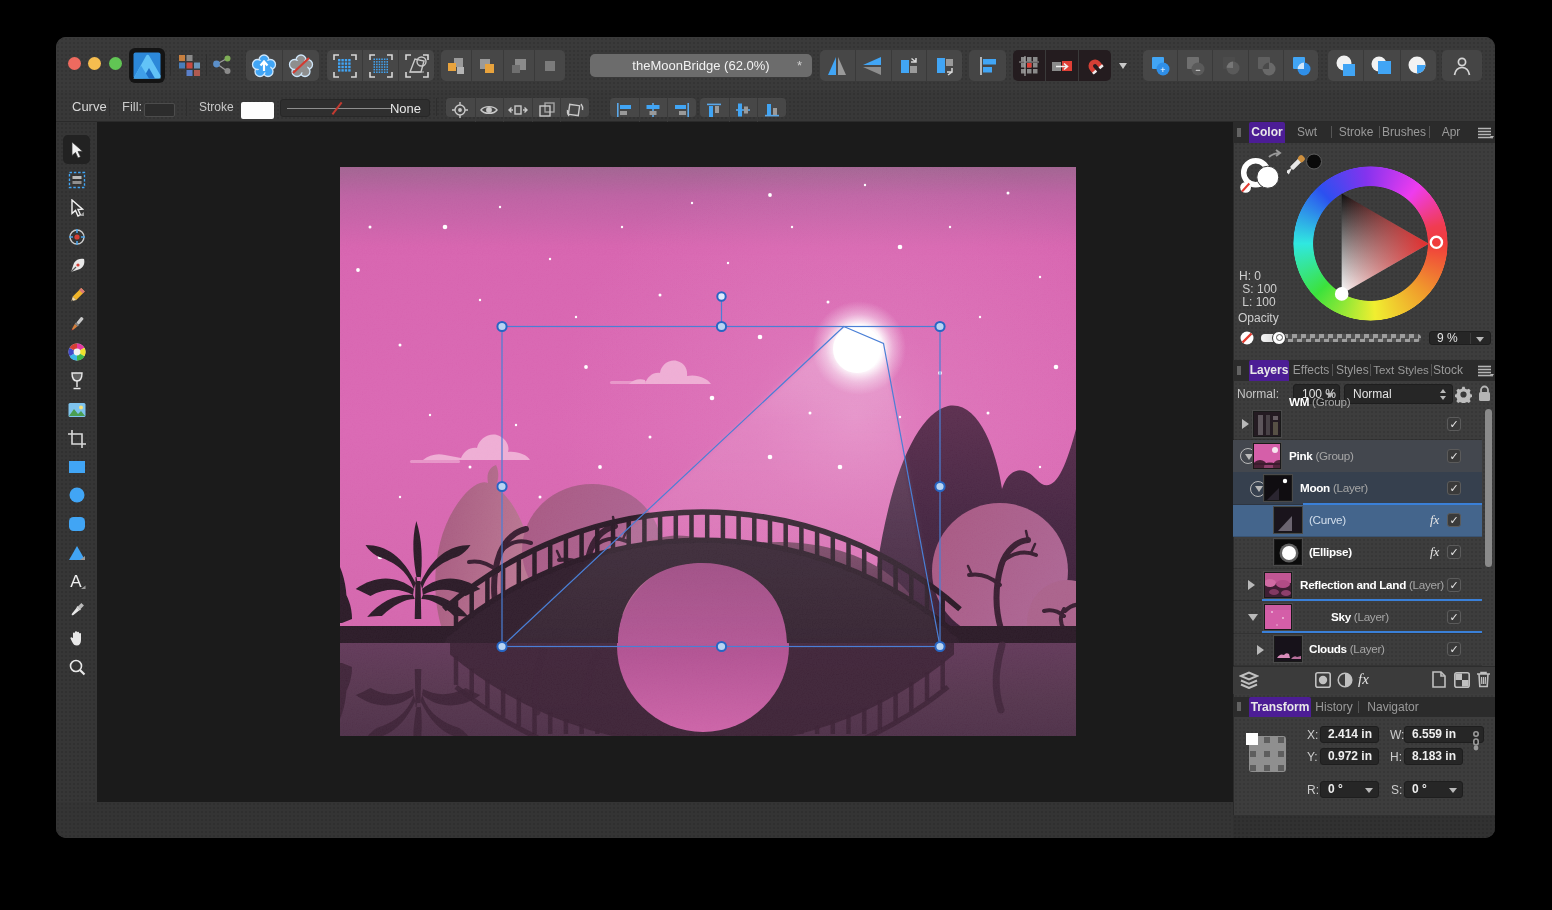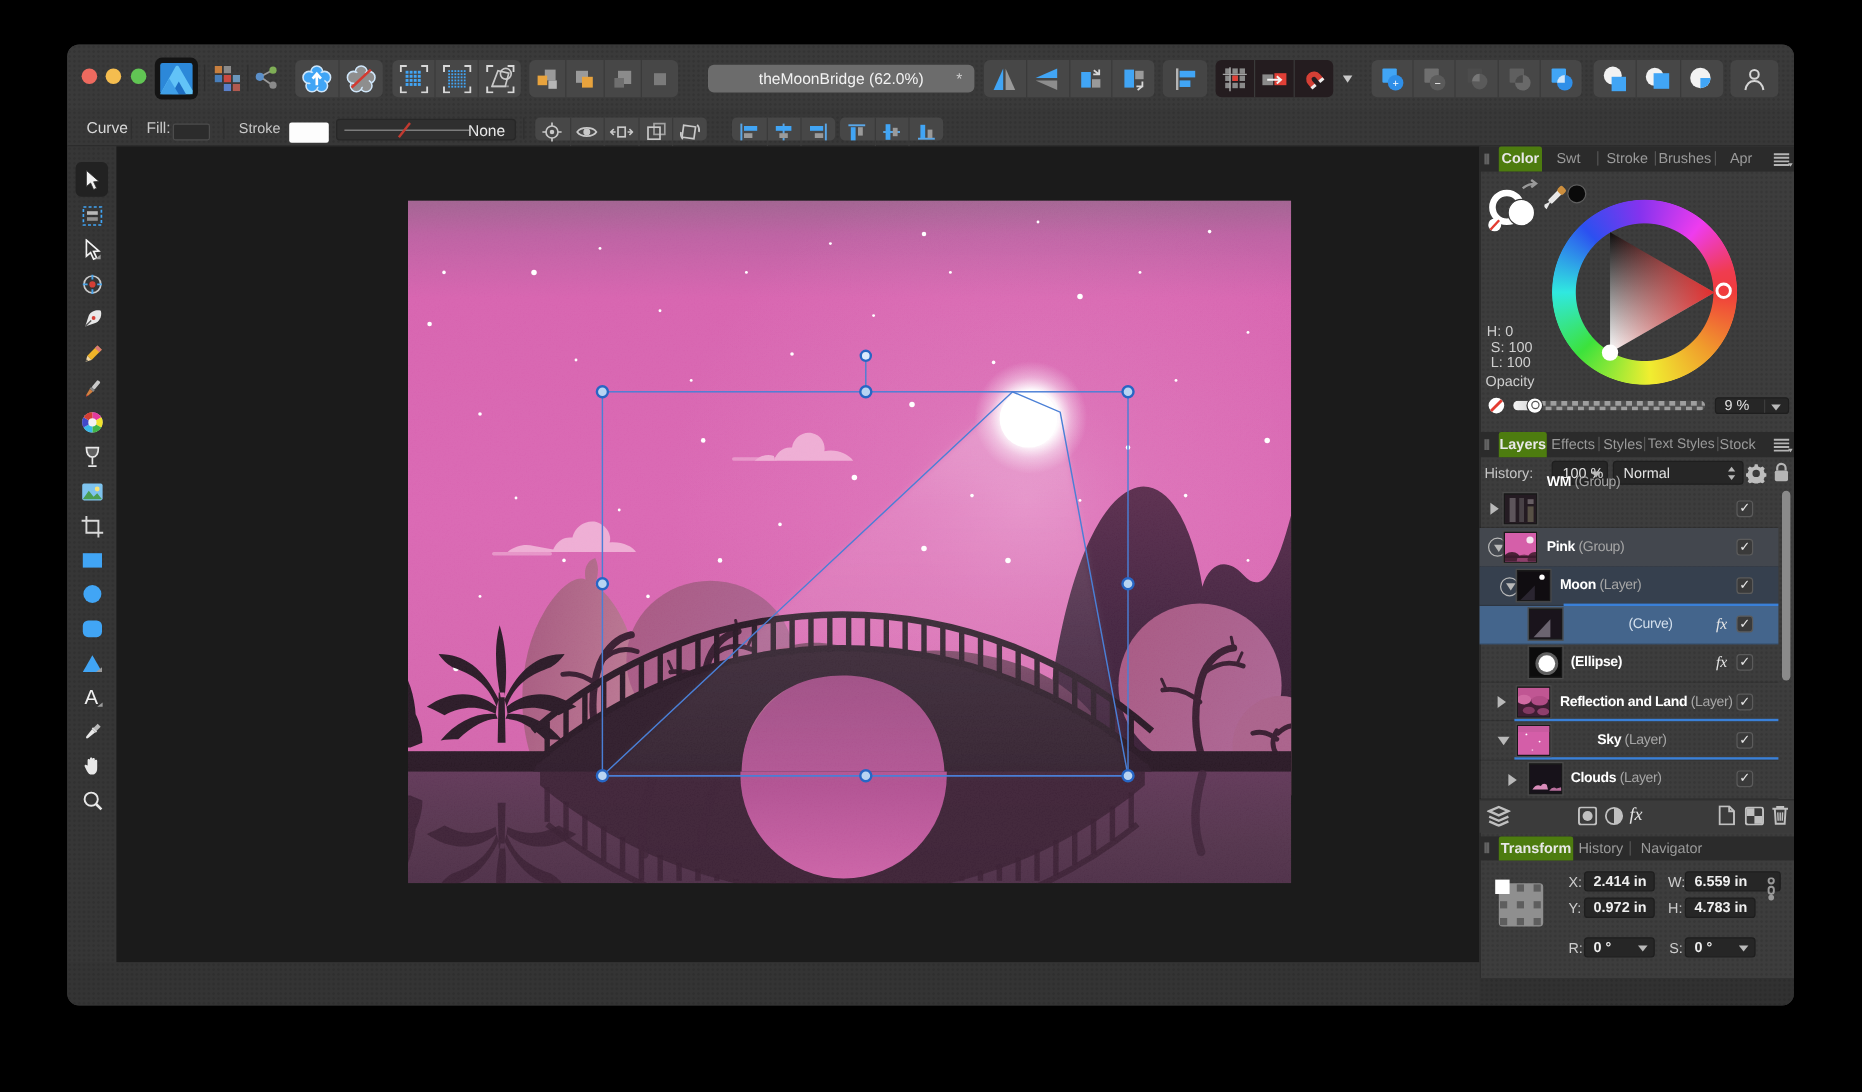--- a/index.html
+++ b/index.html
@@ -10,21 +10,21 @@
 .tgrp .b{height:31px;display:flex;align-items:center;justify-content:center;}
 .tgrp .b + .b{border-left:1px solid #3a3a3a;}
 .sep{position:absolute;width:1px;background:#2e2e2e;}
 .ctxt{position:absolute;color:#d8d8d8;font-size:13px;line-height:30px;height:30px;}
 .cgrp{position:absolute;top:6px;height:24px;background:#474747;border-radius:4px;display:flex;}
 .cgrp .b{height:24px;display:flex;align-items:center;justify-content:center;}
 .cgrp .b + .b{border-left:1px solid #3a3a3a;}
 
 .tabbar{position:absolute;left:1177px;width:262px;height:21px;background:#2b2b2b;}
 .tab{position:absolute;top:0;height:21px;color:#9a9a9a;font-size:12px;line-height:21px;text-align:center;}
-.tabsel{background:#4d7c0f;color:#e8e8e8;font-weight:bold;border-radius:2px 2px 0 0;}
+.tabsel{background:#4c1d95;color:#e8e8e8;font-weight:bold;border-radius:2px 2px 0 0;}
 .tsep{position:absolute;top:4px;width:1px;height:12px;background:#555;}
 .field{position:absolute;background:#262626;border:1px solid #1e1e1e;border-radius:3px;color:#e3e3e3;font-size:12px;}
 #transformpanel .field{font-weight:bold;color:#efefef;}
 .lname{position:absolute;font-size:11.7px;letter-spacing:-0.3px;color:#fff;font-weight:bold;white-space:nowrap;}
 .lsub{font-weight:normal;color:#a6a6a6;}
 .thumb{position:absolute;border:1px solid #191919;outline:1px solid #4a4a4a;background:#1d1d1d;overflow:hidden;}
 .chk{position:absolute;width:14px;height:14px;background:#3a3a3a;border:1px solid #5b5b5b;border-radius:3px;color:#e8e8e8;font-size:11px;line-height:13px;text-align:center;}
 .fx{position:absolute;color:#e5e5e5;font-size:13px;font-style:italic;font-family:"Liberation Serif",serif;}
 .tri{width:0;height:0;position:absolute;}
 </style></head>
@@ -984,21 +984,21 @@
     <div class="tab" style="left:1377px;top:323px;width:30px;">Stock</div>
     <svg class="abs" style="left:1422px;top:328px;" width="16" height="12" viewBox="0 0 16 12">
         <g stroke="#b5b5b5" stroke-width="1.6">
           <line x1="0" y1="1.5" x2="13" y2="1.5"></line>
           <line x1="0" y1="4.5" x2="13" y2="4.5"></line>
           <line x1="0" y1="7.5" x2="13" y2="7.5"></line>
           <line x1="0" y1="10.5" x2="13" y2="10.5"></line>
         </g>
         <path d="M12 9 l4 0 l-2 3 z" fill="#b5b5b5"></path>
       </svg>
-    <div class="abs" style="left:1181px;top:350px;font-size:12px;color:#c6c6c6;">History:</div>
+    <div class="abs" style="left:1181px;top:350px;font-size:12px;color:#c6c6c6;">Normal:</div>
     <div class="field" style="left:1237px;top:347px;width:47px;height:20px;line-height:18px;padding-left:8px;font-size:12px;">100 %
       <div class="tri" style="right:5px;top:8px;border-left:4px solid transparent;border-right:4px solid transparent;border-top:5px solid #b9b9b9;"></div>
     </div>
     <div class="field" style="left:1288px;top:347px;width:109px;height:20px;line-height:18px;padding-left:8px;font-size:12px;">Normal
       <div class="tri" style="right:6px;top:4px;border-left:3.5px solid transparent;border-right:3.5px solid transparent;border-bottom:4.5px solid #b9b9b9;"></div>
       <div class="tri" style="right:6px;top:11px;border-left:3.5px solid transparent;border-right:3.5px solid transparent;border-top:4.5px solid #b9b9b9;"></div>
     </div>
     <svg class="abs" style="left:1399px;top:349px;" width="17" height="17" viewBox="0 0 17 17">
         <path fill="#bdbdbd" d="M8.5 5.4 a3.1 3.1 0 1 0 0 6.2 a3.1 3.1 0 0 0 0 -6.2 z M7.3 0.8 l2.4 0 l0.4 2 a6 6 0 0 1 1.9 0.8 l1.9-0.9 l1.7 1.7 l-0.9 1.9 a6 6 0 0 1 0.8 1.9 l2 0.4 l0 2.4 l-2 0.4 a6 6 0 0 1-0.8 1.9 l0.9 1.9 l-1.7 1.7 l-1.9-0.9 a6 6 0 0 1-1.9 0.8 l-0.4 2 l-2.4 0 l-0.4-2 a6 6 0 0 1-1.9-0.8 l-1.9 0.9 l-1.7-1.7 l0.9-1.9 a6 6 0 0 1-0.8-1.9 l-2-0.4 l0-2.4 l2-0.4 a6 6 0 0 1 0.8-1.9 l-0.9-1.9 l1.7-1.7 l1.9 0.9 a6 6 0 0 1 1.9-0.8 z"></path>
       </svg>
@@ -1043,21 +1043,21 @@
             <circle cx="20" cy="5" r="2.2" fill="#fff"></circle>
           </svg></div>
         <div class="lname" style="left:1244px;top:444.0px;color:#ffffff;font-weight:bold;">Moon<span class="lsub"> (Layer)</span></div>
         <div class="chk" style="left:1391px;top:444.0px;">✓</div>
         <div class="abs" style="left:1177px;top:467.6px;width:249px;height:32.2px;background:#44658c;"></div>
         <div class="abs" style="left:1177px;top:499.0px;width:249px;height:1px;background:rgba(0,0,0,0.16);"></div>
         <div class="thumb" style="left:1217.5px;top:470.1px;width:28px;height:26px;"><svg width="28" height="26">
             <rect width="28" height="26" fill="#1a141c"></rect>
             <path d="M3 23 L17 23 L17 8 Z" fill="#6b6470"></path>
           </svg></div>
-        <div class="lname" style="left:1253px;top:476.2px;color:#d3dfec;font-weight:normal;margin-left:48px;">(Curve)<span class="lsub"></span></div>
+        <div class="lname" style="left:1253px;top:476.2px;color:#d3dfec;font-weight:normal;">(Curve)<span class="lsub"></span></div>
         <div class="fx" style="left:1374px;top:474.7px;">fx</div>
         <div class="chk" style="left:1391px;top:476.2px;">✓</div>
         <div class="abs" style="left:1177px;top:531.2px;width:249px;height:1px;background:rgba(0,0,0,0.16);"></div>
         <div class="thumb" style="left:1217.5px;top:502.3px;width:28px;height:26px;"><svg width="28" height="26">
             <rect width="28" height="26" fill="#0c0c0c"></rect>
             <circle cx="14" cy="13" r="7" fill="#fff"></circle>
             <circle cx="14" cy="13" r="9.5" fill="#fff" opacity="0.35"></circle>
           </svg></div>
         <div class="lname" style="left:1253px;top:508.4px;color:#ffffff;font-weight:bold;">(Ellipse)<span class="lsub"></span></div>
         <div class="fx" style="left:1374px;top:506.9px;">fx</div>
@@ -1149,21 +1149,21 @@
     <div class="abs" style="left:1208px;top:728px;width:6px;height:6px;background:#5e5e5e;"></div>
     <div class="abs" style="left:1222px;top:728px;width:6px;height:6px;background:#5e5e5e;"></div>
 
     <div class="abs" style="left:1251px;top:691px;font-size:12px;color:#cdcdcd;">X:</div>
     <div class="field" style="left:1264px;top:689px;width:59px;height:17px;line-height:15px;padding-left:7px;">2.414 in</div>
     <div class="abs" style="left:1334px;top:691px;font-size:12px;color:#cdcdcd;">W:</div>
     <div class="field" style="left:1348px;top:689px;width:80px;height:17px;line-height:15px;padding-left:7px;">6.559 in</div>
     <div class="abs" style="left:1251px;top:713px;font-size:12px;color:#cdcdcd;">Y:</div>
     <div class="field" style="left:1264px;top:711px;width:59px;height:17px;line-height:15px;padding-left:7px;">0.972 in</div>
     <div class="abs" style="left:1334px;top:713px;font-size:12px;color:#cdcdcd;">H:</div>
-    <div class="field" style="left:1348px;top:711px;width:59px;height:17px;line-height:15px;padding-left:7px;">4.783 in</div>
+    <div class="field" style="left:1348px;top:711px;width:59px;height:17px;line-height:15px;padding-left:7px;">8.183 in</div>
     <div class="abs" style="left:1251px;top:746px;font-size:12px;color:#cdcdcd;">R:</div>
     <div class="field" style="left:1264px;top:744px;width:59px;height:17px;line-height:15px;padding-left:7px;">0 °
       <div class="tri" style="right:5px;top:6px;border-left:4px solid transparent;border-right:4px solid transparent;border-top:5px solid #b9b9b9;"></div>
     </div>
     <div class="abs" style="left:1335px;top:746px;font-size:12px;color:#cdcdcd;">S:</div>
     <div class="field" style="left:1348px;top:744px;width:59px;height:17px;line-height:15px;padding-left:7px;">0 °
       <div class="tri" style="right:5px;top:6px;border-left:4px solid transparent;border-right:4px solid transparent;border-top:5px solid #b9b9b9;"></div>
     </div>
     <svg class="abs" style="left:1416px;top:694px;" width="8" height="22" viewBox="0 0 8 22">
         <g fill="none" stroke="#9a9a9a" stroke-width="1.6">

